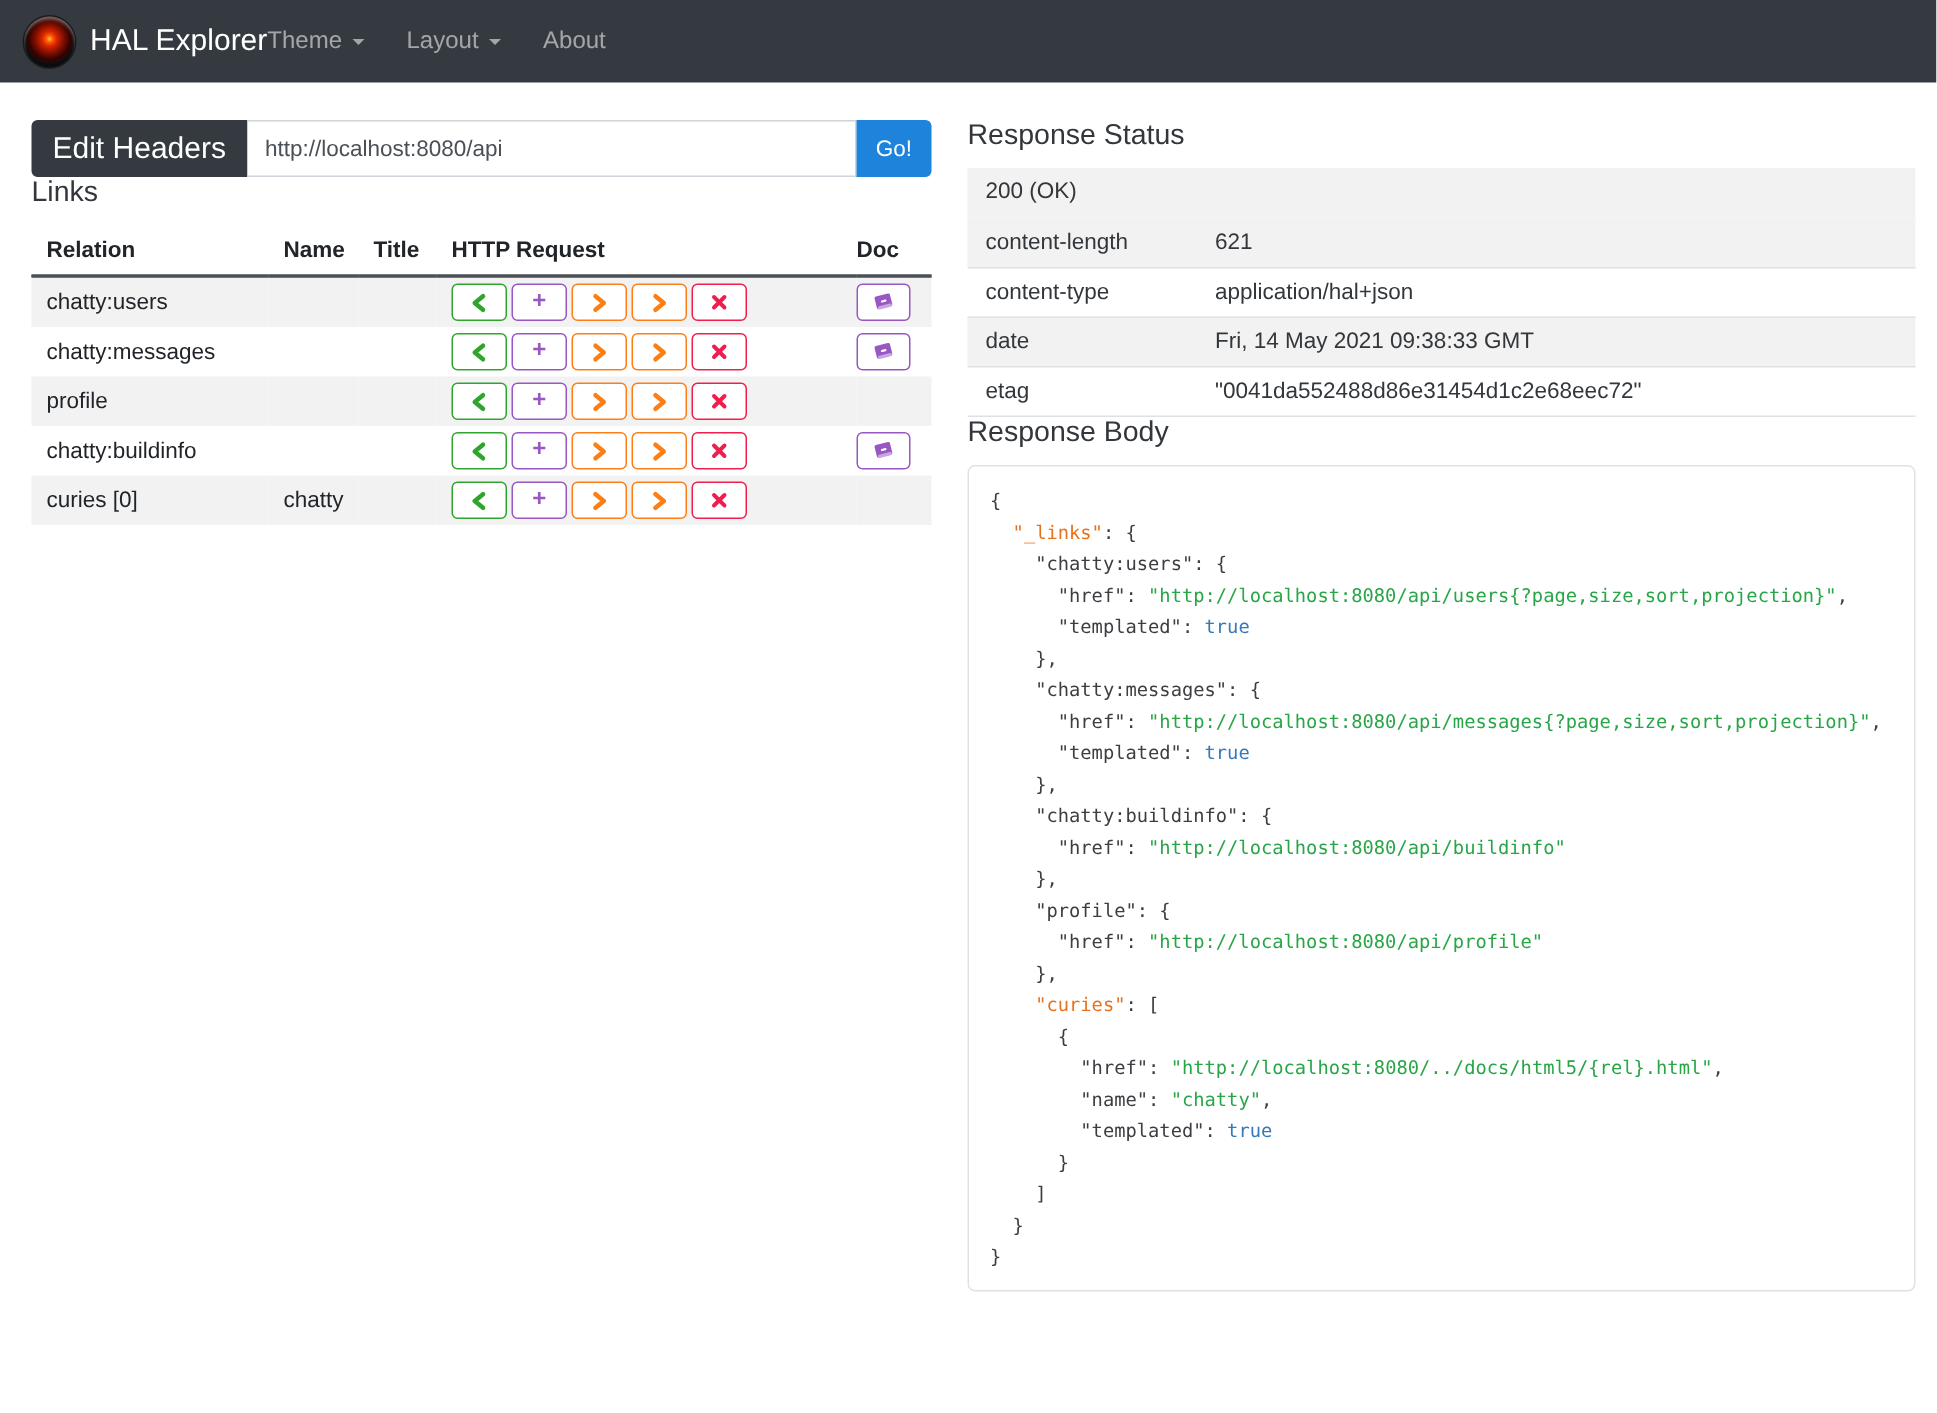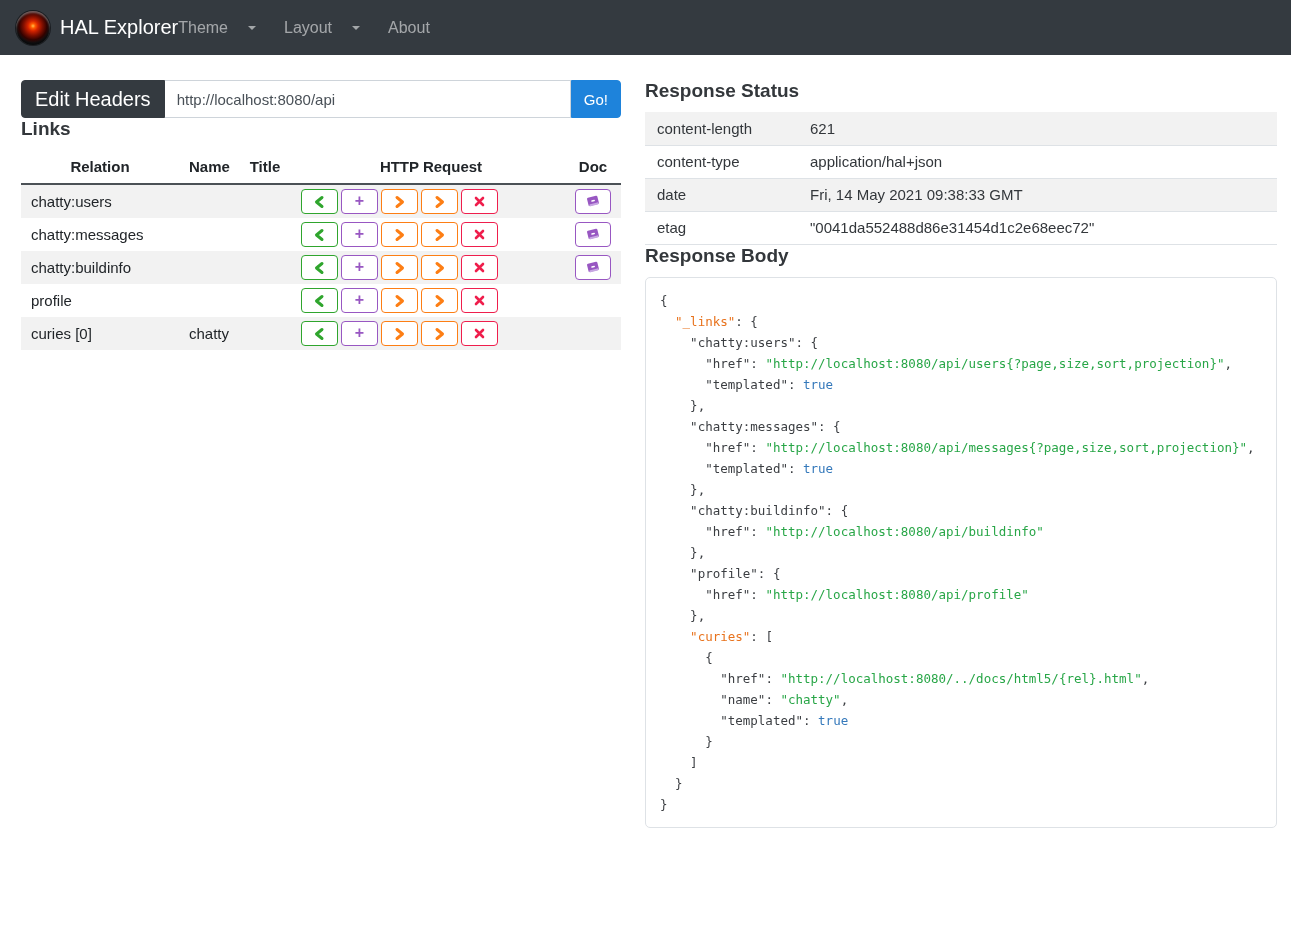--- a/index.html
+++ b/index.html
@@ -11,29 +11,29 @@
 
   
   .navbar { height:55px; background:#343a40; display:flex; align-items:center; padding:0 16px; }
   .logo {
     width:34px; height:34px; border-radius:50%; margin-right:10px; flex:none;
     background: radial-gradient(circle at 50% 44%,
       #ffc24d 0%, #ff5a00 9%, #d42300 20%, #7c0e00 38%, #330300 54%, #141618 68%, #33383d 100%);
     box-shadow: inset 0 2px 2px rgba(255,255,255,.35), inset 0 -2px 3px rgba(0,0,0,.7), 0 0 0 1px #1a1d20;
   }
   .brand { color:#fff; font-size:20px; cursor:pointer; }
-  .nav-item { color:rgba(255,255,255,.55); font-size:16px; margin-right:28px; display:flex; align-items:center; gap:20px; cursor:pointer; }
+  .nav-item { color:rgba(255,255,255,.55); font-size:16px; margin-right:28px; display:flex; align-items:center; gap:7px; cursor:pointer; }
   .caret { width:0; height:0; border-left:4px solid transparent; border-right:4px solid transparent; border-top:4px solid rgba(255,255,255,.55); }
 
   
   .main { display:flex; gap:24px; padding:25px 14px 12px 21px; align-items:flex-start; }
   .left-col { width:600px; flex:none; }
   .right-col { flex:1; min-width:0; }
 
-  h2.section { font-size:19px; font-weight:700; color:#33373b; margin:0 0 10px 0; }
+  h2.section { font-size:19px; font-weight:400; color:#33373b; margin:0 0 10px 0; }
 
   
   .input-group { display:flex; height:38px; width:100%; }
   .btn-edit-headers {
     background:#343a40; color:#fff; border:1px solid #343a40; font-size:20px;
     padding:0 13px; border-radius:4px 0 0 4px; cursor:pointer; white-space:nowrap;
     font-family:"Liberation Sans", sans-serif;
   }
   .url-input {
     flex:1; border:1px solid #ced4da; border-left:none; padding:0 12px; font-size:15px;
@@ -42,27 +42,27 @@
   .btn-go {
     background:#1e83db; color:#fff; border:1px solid #1e83db; font-size:15px;
     padding:0 12px; border-radius:0 4px 4px 0; cursor:pointer;
     font-family:"Liberation Sans", sans-serif;
   }
 
   
   .links-heading { margin:27px 0 6px 0; }
   table.links { width:100%; border-collapse:collapse; table-layout:fixed; }
   table.links th {
-    text-align:center; font-weight:bold; font-size:15px; color:#212529;
+    text-align:left; font-weight:bold; font-size:15px; color:#212529;
     padding:8px 10px; border-bottom:2px solid #4b5156;
   }
   table.links col.c-rel { width:158px; } table.links col.c-name { width:60px; }
   table.links col.c-title { width:52px; } table.links col.c-http { width:280px; }
   table.links col.c-doc { width:50px; }
-  table.links th.doc-h, table.links td.doc-cell { text-align:center; padding-left:0; padding-right:6px; }
+  table.links th.doc-h, table.links td.doc-cell { padding-left:0; padding-right:6px; }
   table.links td { font-size:15px; color:#212529; padding:4px 10px; height:33px; vertical-align:middle; }
   table.links tbody tr:nth-child(odd) { background:#f2f2f2; }
 
   .http-btns { display:flex; gap:3px; }
   .hbtn {
     width:37px; height:25px; background:#fff; border:1.5px solid; border-radius:4px;
     display:inline-flex; align-items:center; justify-content:center; cursor:pointer; padding:0;
     font-family:"Liberation Sans", sans-serif; font-weight:bold; font-size:15px; line-height:1;
   }
   .doc-btn {
@@ -214,20 +214,53 @@
                 <svg width="16" height="15" viewBox="0 0 16 15">
   <g transform="rotate(-14 8 7.5)">
     <rect x="2.8" y="2.6" width="10.6" height="8.6" rx="1.2" fill="#9857c2"></rect>
     <rect x="3.4" y="9.4" width="9.6" height="2.2" rx="1.1" fill="#c7a6e2"></rect>
     <rect x="6.4" y="6" width="3.8" height="1.5" rx="0.75" fill="#ffffff"></rect>
   </g>
                 </svg>
               </button></td>
           </tr>
           <tr>
+            <td>profile</td>
+            <td></td>
+            <td></td>
+            <td>
+              <div class="http-btns">
+                <button class="hbtn" style="border-color:#2fa52d;color:#2fa52d">
+                  <svg width="13" height="14" viewBox="0 0 13 14">
+                    <polyline points="9,2.5 3.5,7 9,11.5" fill="none" stroke="#2fa52d" stroke-width="3" stroke-linecap="round" stroke-linejoin="round"></polyline>
+                  </svg>
+                </button>
+                <button class="hbtn" style="border-color:#9857c2;color:#9857c2">
+                  <span style="color:#9857c2;font-size:16px;font-weight:bold;margin-top:-2px">+</span>
+                </button>
+                <button class="hbtn" style="border-color:#fd7e14;color:#fd7e14">
+                  <svg width="13" height="14" viewBox="0 0 13 14">
+                    <polyline points="4,2.5 9.5,7 4,11.5" fill="none" stroke="#fd7e14" stroke-width="3" stroke-linecap="round" stroke-linejoin="round"></polyline>
+                  </svg>
+                </button>
+                <button class="hbtn" style="border-color:#fd7e14;color:#fd7e14">
+                  <svg width="13" height="14" viewBox="0 0 13 14">
+                    <polyline points="4,2.5 9.5,7 4,11.5" fill="none" stroke="#fd7e14" stroke-width="3" stroke-linecap="round" stroke-linejoin="round"></polyline>
+                  </svg>
+                </button>
+                <button class="hbtn" style="border-color:#ef1e4c;color:#ef1e4c">
+                  <svg width="11" height="11" viewBox="0 0 11 11">
+                    <path d="M2 2 L9 9 M9 2 L2 9" stroke="#ef1e4c" stroke-width="2.6" stroke-linecap="round"></path>
+                  </svg>
+                </button>
+              </div>
+            </td>
+            <td class="doc-cell"></td>
+          </tr>
+          <tr>
             <td>chatty:buildinfo</td>
             <td></td>
             <td></td>
             <td>
               <div class="http-btns">
                 <button class="hbtn" style="border-color:#2fa52d;color:#2fa52d">
                   <svg width="13" height="14" viewBox="0 0 13 14">
                     <polyline points="9,2.5 3.5,7 9,11.5" fill="none" stroke="#2fa52d" stroke-width="3" stroke-linecap="round" stroke-linejoin="round"></polyline>
                   </svg>
                 </button>
@@ -255,53 +288,20 @@
                 <svg width="16" height="15" viewBox="0 0 16 15">
   <g transform="rotate(-14 8 7.5)">
     <rect x="2.8" y="2.6" width="10.6" height="8.6" rx="1.2" fill="#9857c2"></rect>
     <rect x="3.4" y="9.4" width="9.6" height="2.2" rx="1.1" fill="#c7a6e2"></rect>
     <rect x="6.4" y="6" width="3.8" height="1.5" rx="0.75" fill="#ffffff"></rect>
   </g>
                 </svg>
               </button></td>
           </tr>
           <tr>
-            <td>profile</td>
-            <td></td>
-            <td></td>
-            <td>
-              <div class="http-btns">
-                <button class="hbtn" style="border-color:#2fa52d;color:#2fa52d">
-                  <svg width="13" height="14" viewBox="0 0 13 14">
-                    <polyline points="9,2.5 3.5,7 9,11.5" fill="none" stroke="#2fa52d" stroke-width="3" stroke-linecap="round" stroke-linejoin="round"></polyline>
-                  </svg>
-                </button>
-                <button class="hbtn" style="border-color:#9857c2;color:#9857c2">
-                  <span style="color:#9857c2;font-size:16px;font-weight:bold;margin-top:-2px">+</span>
-                </button>
-                <button class="hbtn" style="border-color:#fd7e14;color:#fd7e14">
-                  <svg width="13" height="14" viewBox="0 0 13 14">
-                    <polyline points="4,2.5 9.5,7 4,11.5" fill="none" stroke="#fd7e14" stroke-width="3" stroke-linecap="round" stroke-linejoin="round"></polyline>
-                  </svg>
-                </button>
-                <button class="hbtn" style="border-color:#fd7e14;color:#fd7e14">
-                  <svg width="13" height="14" viewBox="0 0 13 14">
-                    <polyline points="4,2.5 9.5,7 4,11.5" fill="none" stroke="#fd7e14" stroke-width="3" stroke-linecap="round" stroke-linejoin="round"></polyline>
-                  </svg>
-                </button>
-                <button class="hbtn" style="border-color:#ef1e4c;color:#ef1e4c">
-                  <svg width="11" height="11" viewBox="0 0 11 11">
-                    <path d="M2 2 L9 9 M9 2 L2 9" stroke="#ef1e4c" stroke-width="2.6" stroke-linecap="round"></path>
-                  </svg>
-                </button>
-              </div>
-            </td>
-            <td class="doc-cell"></td>
-          </tr>
-          <tr>
             <td>curies [0]</td>
             <td>chatty</td>
             <td></td>
             <td>
               <div class="http-btns">
                 <button class="hbtn" style="border-color:#2fa52d;color:#2fa52d">
                   <svg width="13" height="14" viewBox="0 0 13 14">
                     <polyline points="9,2.5 3.5,7 9,11.5" fill="none" stroke="#2fa52d" stroke-width="3" stroke-linecap="round" stroke-linejoin="round"></polyline>
                   </svg>
                 </button>
@@ -326,20 +326,21 @@
               </div>
             </td>
             <td class="doc-cell"></td>
           </tr>
         </tbody>
     </table>
   </div>
 
   <div class="right-col">
     <h2 class="section">Response Status</h2>
+    <div class="status-bar">200 (OK)</div>
 
     <table class="resp">
       <tbody>
           <tr>
             <td class="key">content-length</td>
             <td>621</td>
           </tr>
           <tr>
             <td class="key">content-type</td>
             <td>application/hal+json</td>

